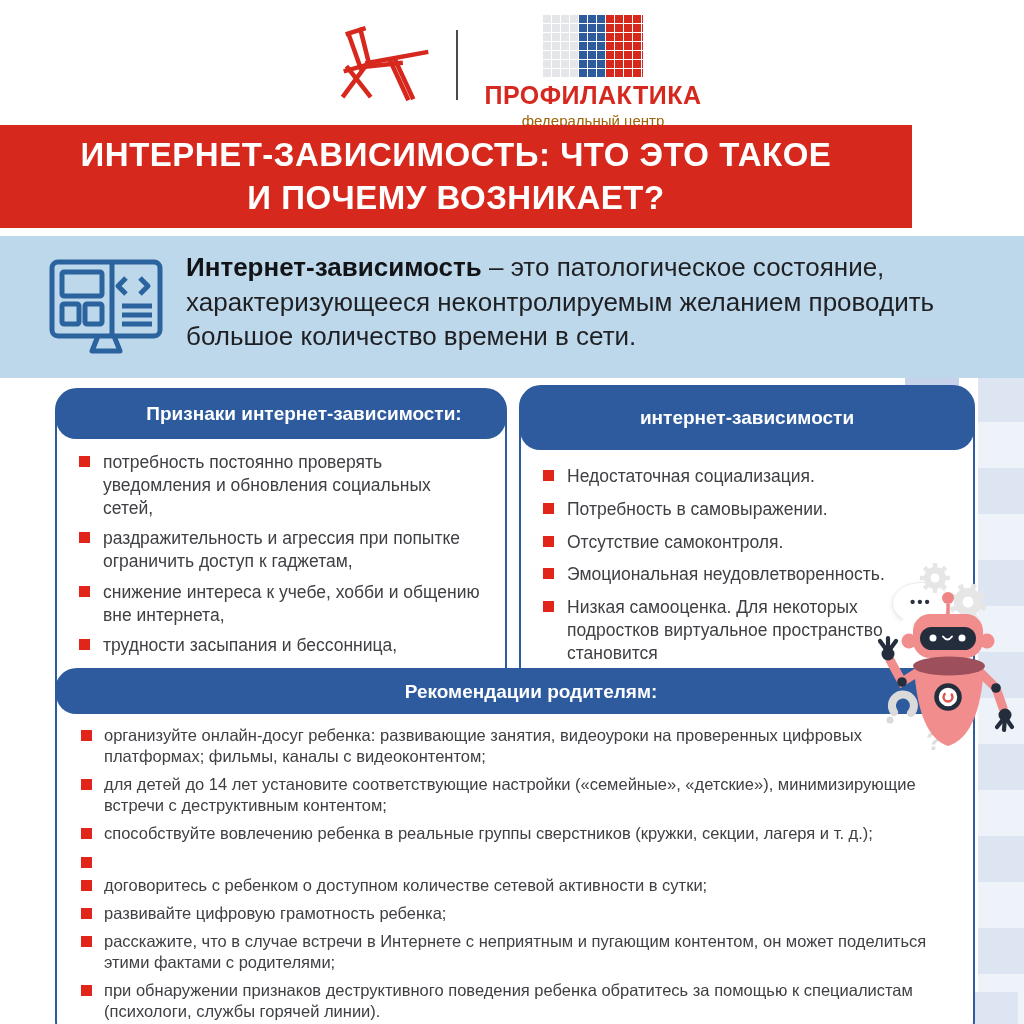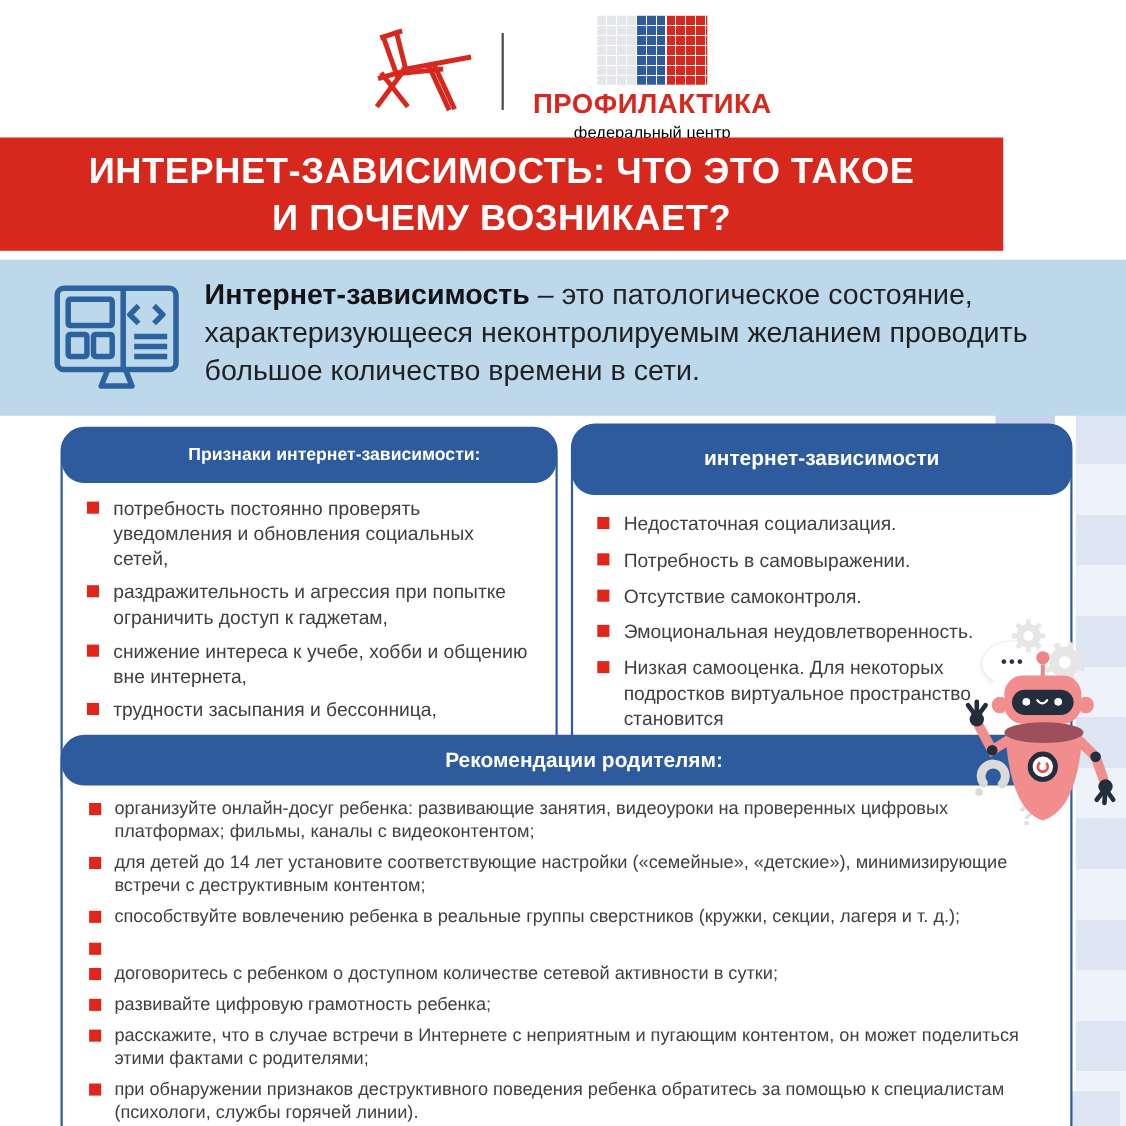--- a/index.html
+++ b/index.html
@@ -18,38 +18,38 @@
   .topbar { position:absolute; left:0; top:0; width:1024px; height:125px; background:#ffffff; z-index:2; }
   .horse-logo { position:absolute; left:330px; top:20px; }
   .logo-divider { position:absolute; left:456px; top:30px; width:2px; height:70px; background:#4a4a4a; }
   .brand { position:absolute; left:478px; top:14px; width:230px; text-align:center; }
   .brand-grid { width:100px; height:63px; margin:0 auto 4px auto;
     background-image:
       repeating-linear-gradient(90deg, rgba(255,255,255,0) 0 8px, #ffffff 8px 9px),
       repeating-linear-gradient(0deg, rgba(255,255,255,0) 0 8px, #ffffff 8px 9px),
       linear-gradient(90deg, #e4e6ea 0 36px, #2e5b9e 36px 63px, #d7281e 63px 100%); }
   .brand-name { color:#d6281e; font-weight:bold; font-size:25px; letter-spacing:0.5px; }
-  .brand-sub { color:#000000; font-size:15px; margin-top:2px; }
+  .brand-sub { color:#a16207; font-size:15px; margin-top:2px; }
 
   
   .banner { position:absolute; left:0; top:125px; width:912px; height:103px; background:#d7281d;
     display:flex; flex-direction:column; justify-content:center; align-items:center; z-index:2; }
   .banner div { color:#ffffff; font-weight:bold; font-size:33px; line-height:1.28; letter-spacing:0.5px; text-align:center; }
 
   
   .defbox { position:absolute; left:0; top:236px; width:1024px; height:142px; background:#bed8eb; z-index:2; }
   .def-text { position:absolute; left:186px; top:250px; width:790px; font-size:26px; line-height:1.33; color:#1f2023; }
   .def-text b { color:#121316; }
 
   
   .card { position:absolute; background:#ffffff; border:2px solid #2d5b9e; border-radius:22px; z-index:1; }
   .card-head { background:#2d5b9e; border-radius:20px; margin:-1px; color:#ffffff; font-weight:bold;
     text-align:center; display:flex; flex-direction:column; justify-content:center; }
   .card-signs { left:55px; top:388px; width:452px; min-height:268px; }
-  .card-signs .card-head { height:50px; font-size:16px;padding-left:46px; }
+  .card-signs .card-head { height:50px; font-size:19px;padding-left:46px; }
   .card-causes { left:519px; top:385px; width:456px; min-height:266px; }
   .card-causes .card-head { height:64px; font-size:19px; line-height:1.3; }
   .card-recs { left:55px; top:668px; width:920px; min-height:326px; z-index:1; }
   .card-recs .card-head { height:45px; font-size:19px;padding-left:32px; }
 
   ul.blist { list-style:none; padding:13px 20px 14px 22px; }
   ul.blist li { display:flex; gap:13px; margin-bottom:8px; color:#3f4044; }
   .card-signs ul.blist li, .card-causes ul.blist li { font-size:17.5px; line-height:1.3; }
   .card-causes ul.blist { padding-top:16px; }
   .card-causes ul.blist li { margin-bottom:10px; }

